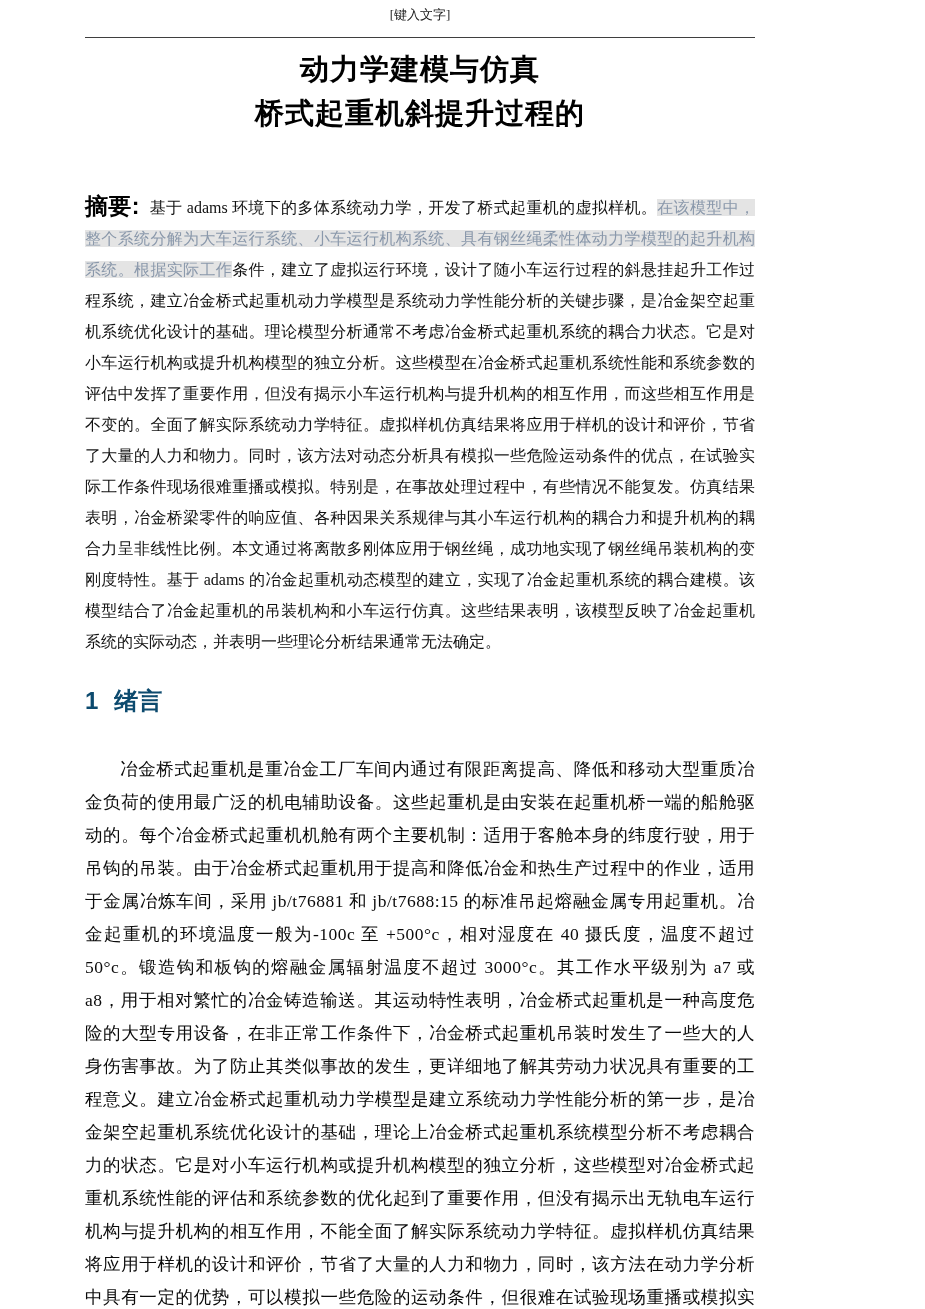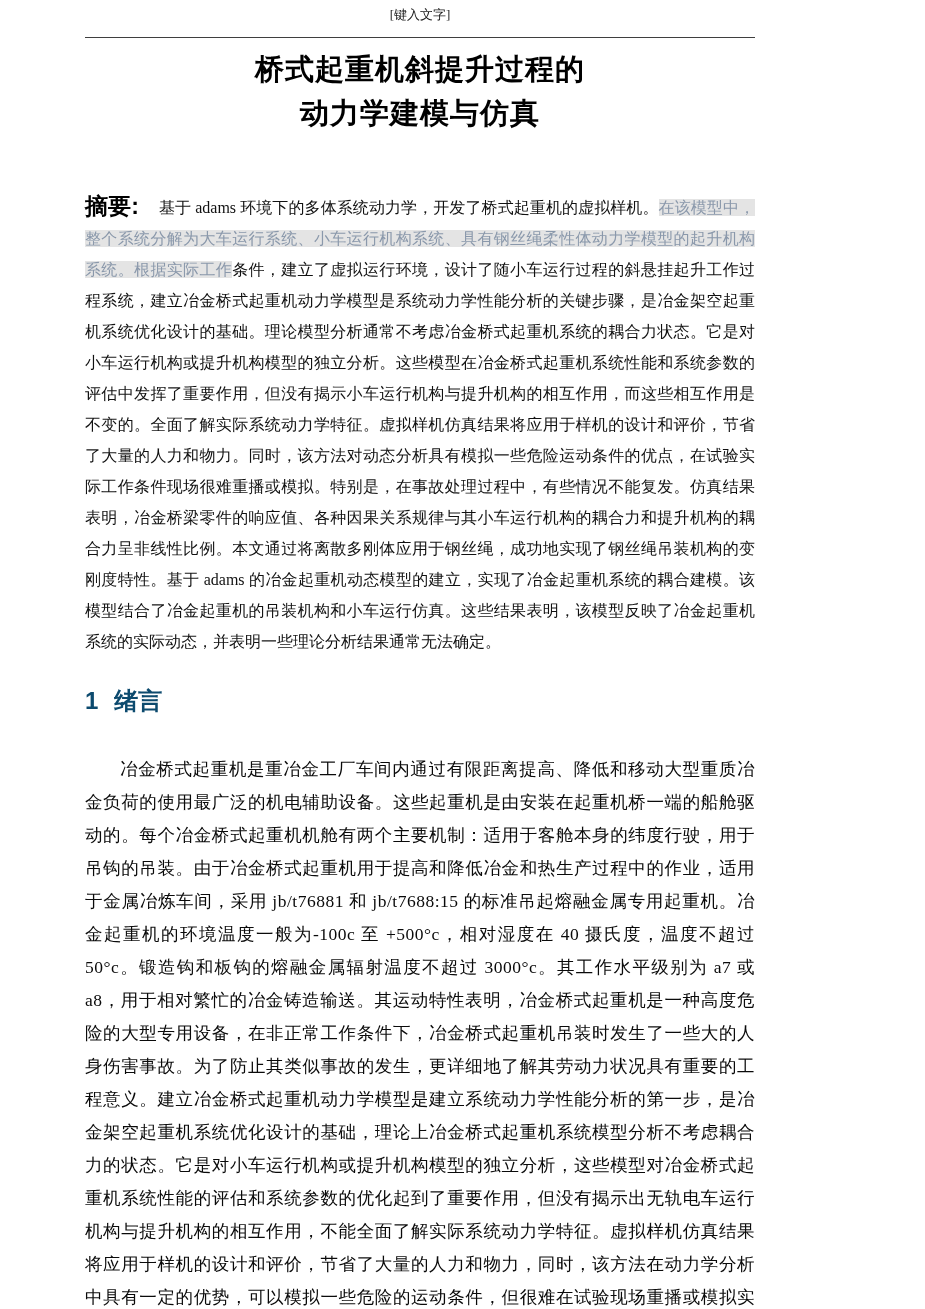--- a/index.html
+++ b/index.html
@@ -47,21 +47,21 @@
     margin-top: 56px;
     font-size: 16px;
     line-height: 31px;
     text-align: justify;
     color: #111;
   }
   .abstract-label {
     font-family: "Liberation Sans", "DejaVu Sans", sans-serif;
     font-weight: 700;
     font-size: 23px;
-    margin-right: 20px;
+    margin-right: 10px;
     color: #000;
     vertical-align: -1px;
   }
   .highlight {
     background: var(--highlight-bg, #e4e4e4);
     color: var(--highlight-text, #8a98ab);
   }
   .section-heading {
     margin-top: 28px;
     font-family: "Liberation Sans", "DejaVu Sans", sans-serif;
@@ -86,22 +86,22 @@
 
 <div class="page">
 
   <div class="header">
     <span class="header-text">[键入文字]</span>
   </div>
 
   <hr class="header-rule">
 
   <h1 class="doc-title">
+    <span class="title-line">动力学建模与仿真</span>
     <span class="title-line">桥式起重机斜提升过程的</span>
-    <span class="title-line">动力学建模与仿真</span>
   </h1>
 
   <p class="abstract">
     <span class="abstract-label">摘要:</span><span>基于 adams 环境下的多体系统动力学，开发了桥式起重机的虚拟样机。</span><span class="highlight">在该模型中，整个系统分解为大车运行系统、小车运行机构系统、具有钢丝绳柔性体动力学模型的起升机构系统。根据实际工作</span><span>条件，建立了虚拟运行环境，设计了随小车运行过程的斜悬挂起升工作过程系统，建立冶金桥式起重机动力学模型是系统动力学性能分析的关键步骤，是冶金架空起重机系统优化设计的基础。理论模型分析通常不考虑冶金桥式起重机系统的耦合力状态。它是对小车运行机构或提升机构模型的独立分析。这些模型在冶金桥式起重机系统性能和系统参数的评估中发挥了重要作用，但没有揭示小车运行机构与提升机构的相互作用，而这些相互作用是不变的。全面了解实际系统动力学特征。虚拟样机仿真结果将应用于样机的设计和评价，节省了大量的人力和物力。同时，该方法对动态分析具有模拟一些危险运动条件的优点，在试验实际工作条件现场很难重播或模拟。特别是，在事故处理过程中，有些情况不能复发。仿真结果表明，冶金桥梁零件的响应值、各种因果关系规律与其小车运行机构的耦合力和提升机构的耦合力呈非线性比例。本文通过将离散多刚体应用于钢丝绳，成功地实现了钢丝绳吊装机构的变刚度特性。基于 adams 的冶金起重机动态模型的建立，实现了冶金起重机系统的耦合建模。该模型结合了冶金起重机的吊装机构和小车运行仿真。这些结果表明，该模型反映了冶金起重机系统的实际动态，并表明一些理论分析结果通常无法确定。</span>
   </p>
 
   <h2 class="section-heading">
     <span class="num">1</span><span>绪言</span>
   </h2>
 

